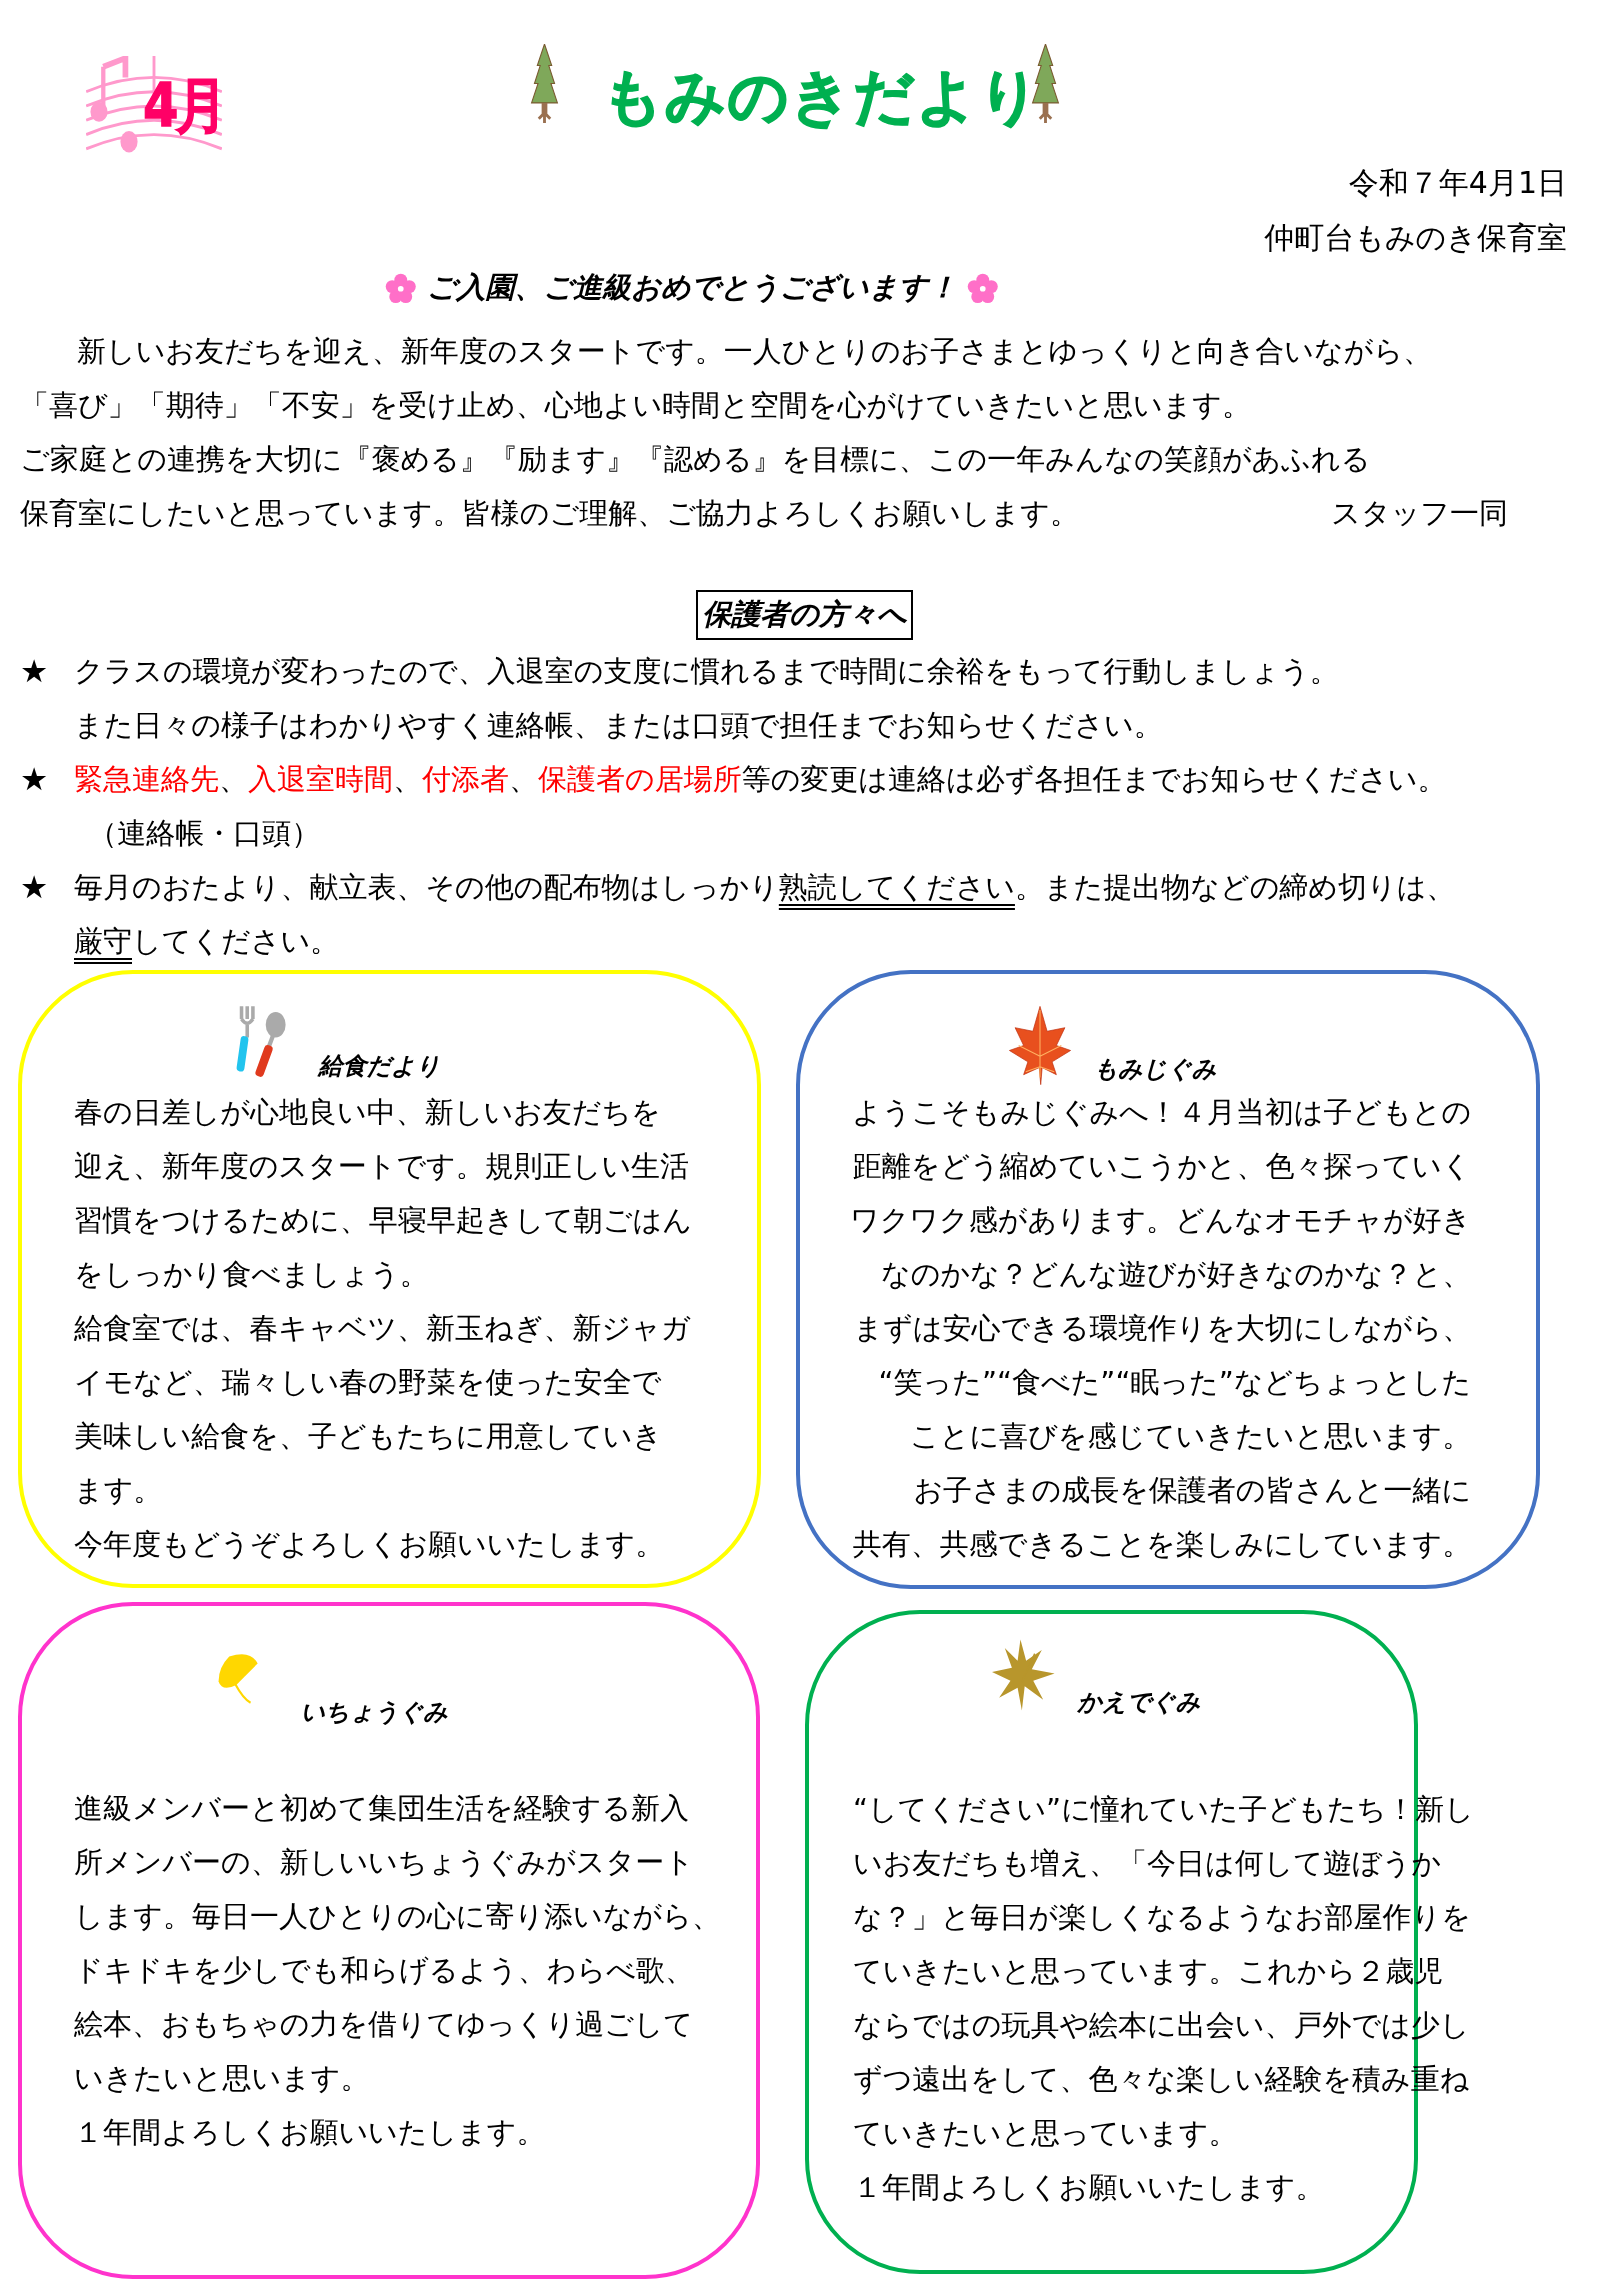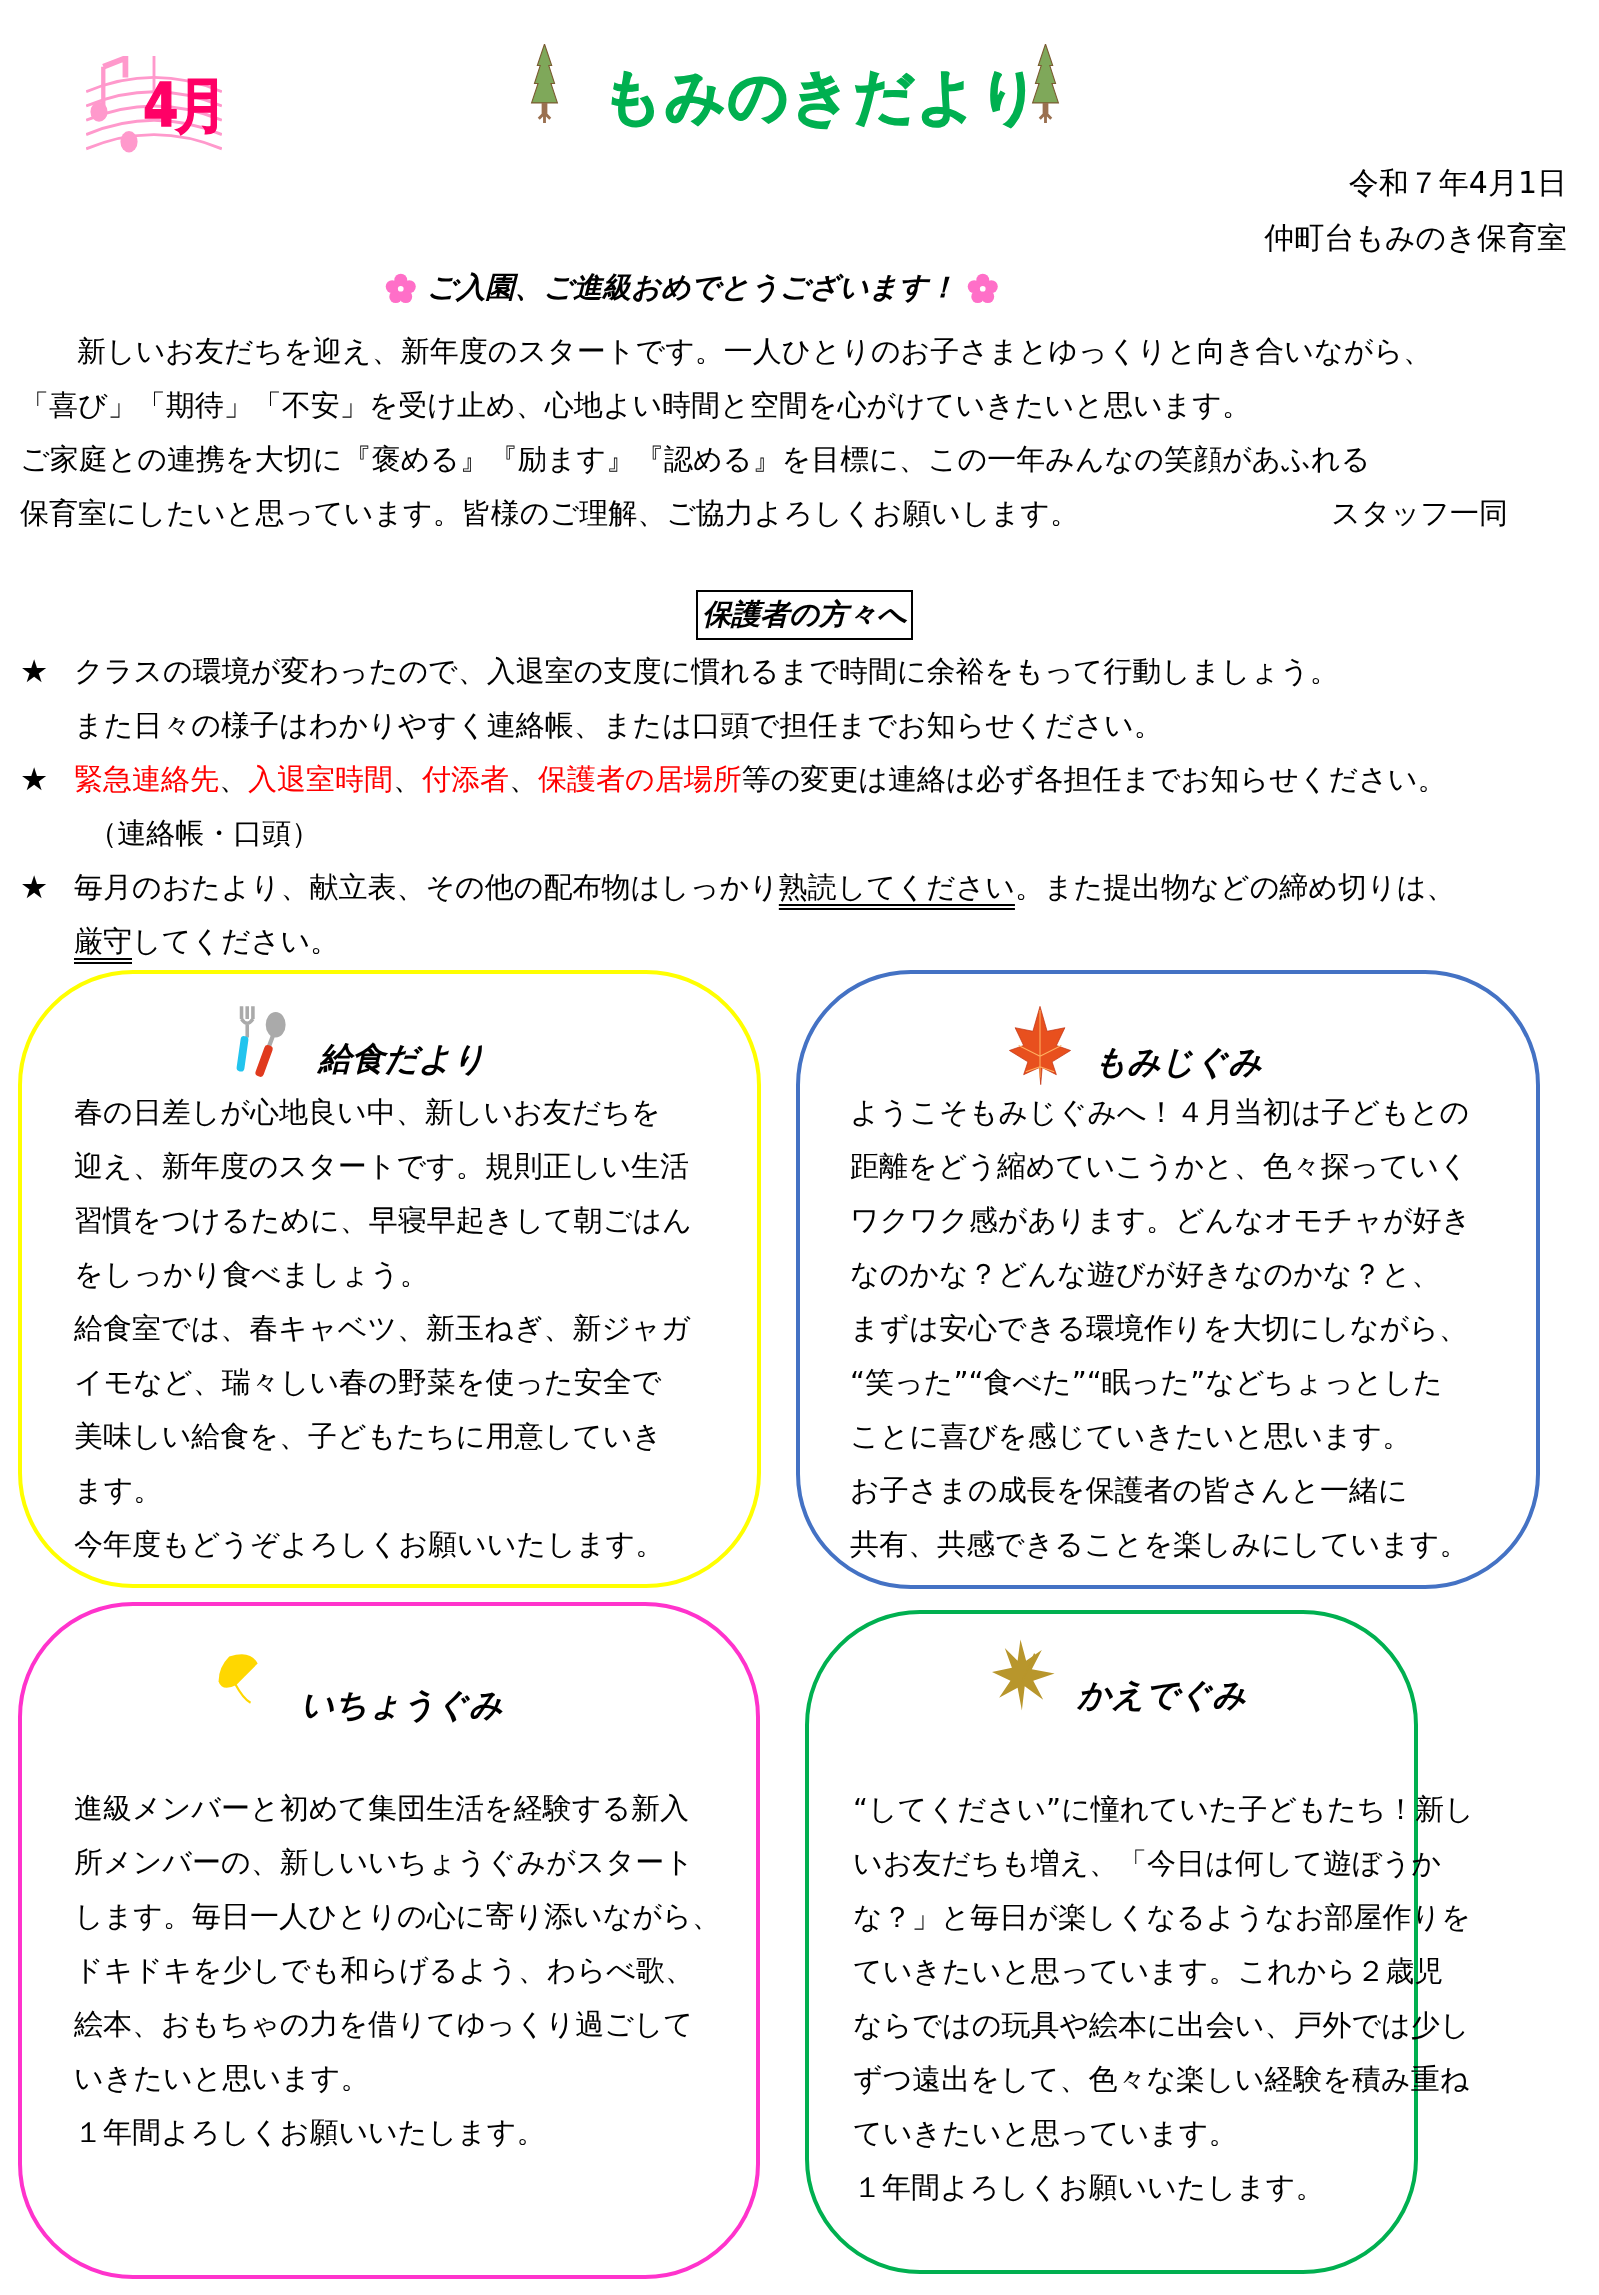--- a/index.html
+++ b/index.html
@@ -53,27 +53,27 @@
   .star { position: absolute; left: 0; top: 0; font-size: 31.5px; }
   .red { color: #ff0000; }
   .dbl-ul { text-decoration: underline double; text-underline-offset: 7.2px; }
 
   
   .box {
     position: absolute; box-sizing: border-box; border: 4.3px solid;
     border-radius: 115px; background: #fff;
   }
   .box-kyushoku { left: 18px; top: 970px; width: 743px; height: 618px; border-color: #ffff00; }
-  .box-momiji   { left: 796px; top: 970px; width: 744px; height: 619px; border-color: #4472c4; }
+  .box-momiji   { left: 796px; top: 970px; width: 744px; height: 619px; border-color: #4472c4; text-align: right; }
   .box-icho     { left: 18px; top: 1602px; width: 742px; height: 677px; border-color: #ff33cc; }
   .box-kaede    { left: 805px; top: 1610px; width: 613px; height: 664px; border-color: #00b050; }
 
   .box-head {
     position: absolute; display: flex; align-items: flex-end;
-    font-weight: bold; font-size: 33px; font-style: italic;
+    font-weight: bold; font-size: 24px; font-style: italic;
   }
   .box-head .ico { width: 64px; height: 79px; margin-right: 21.5px; }
   .box-body { position: absolute; font-size: 29px; line-height: 54px; white-space: nowrap; }
   .box-body p { margin: 0; }
 </style>
 </head>
 <body>
 
 <div class="abs month-badge">
   <svg width="136" height="100" viewBox="0 0 190 140" style="position:absolute;left:0;top:5.7px;">

